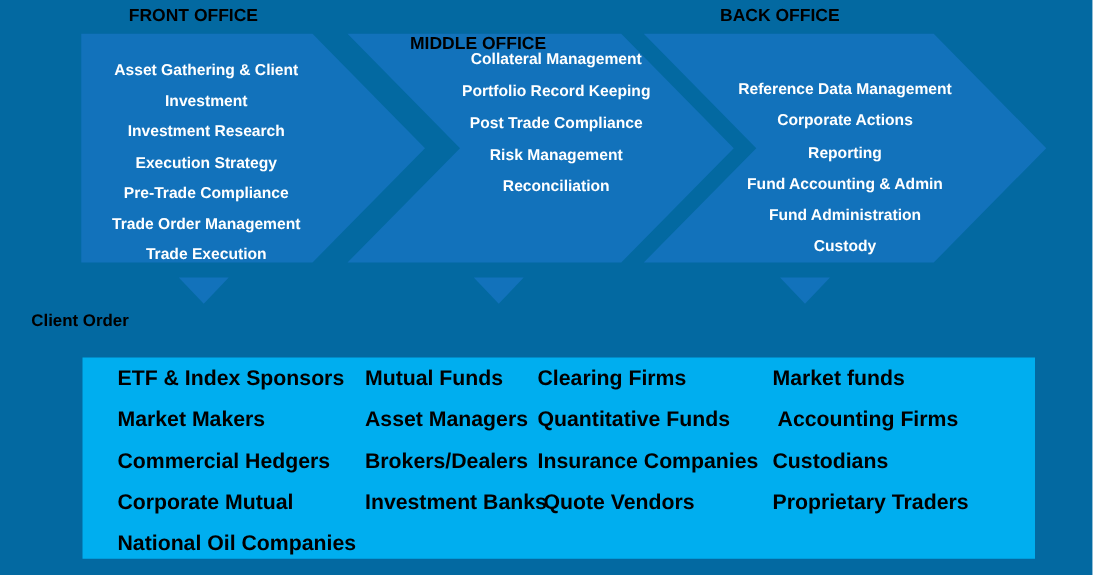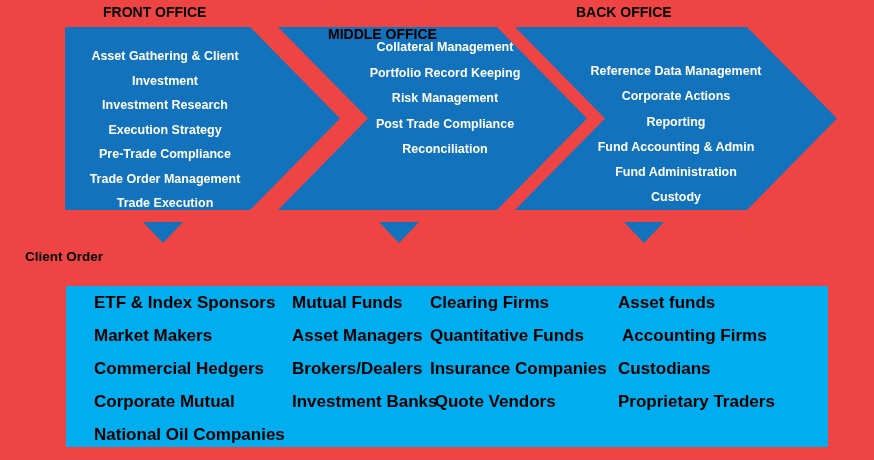--- a/index.html
+++ b/index.html
@@ -1,20 +1,20 @@
 <!DOCTYPE html>
 <html><head>
 <meta charset="utf-8">
 <style>
   html, body { margin: 0; padding: 0; background: #ffffff; }
   .stage {
     position: relative;
     width: 874px;
     height: 460px;
-    background: #ef4444;
+    background: #0369a1;
     font-family: "Liberation Sans", sans-serif;
     overflow: hidden;
   }
   .diagram-svg { position: absolute; left: 0; top: 0; }
   .office-header {
     position: absolute;
     top: 4px;
     font-size: 14px;
     font-weight: bold;
     color: #000000;
@@ -92,22 +92,22 @@
     <div>Investment Research</div>
     <div>Execution Strategy</div>
     <div>Pre-Trade Compliance</div>
     <div>Trade Order Management</div>
     <div>Trade Execution</div>
   </div>
 
   <div class="office-lines lines-middle">
     <div>Collateral Management</div>
     <div>Portfolio Record Keeping</div>
+    <div>Post Trade Compliance</div>
     <div>Risk Management</div>
-    <div>Post Trade Compliance</div>
     <div>Reconciliation</div>
   </div>
 
   <div class="office-lines lines-back">
     <div>Reference Data Management</div>
     <div>Corporate Actions</div>
     <div>Reporting</div>
     <div>Fund Accounting &amp; Admin</div>
     <div>Fund Administration</div>
     <div>Custody</div>
@@ -129,20 +129,20 @@
       <div>Brokers/Dealers</div>
       <div>Investment Banks</div>
     </div>
     <div class="client-col">
       <div>Clearing Firms</div>
       <div>Quantitative Funds</div>
       <div>Insurance Companies</div>
       <div> Quote Vendors</div>
     </div>
     <div class="client-col">
-      <div>Asset funds</div>
+      <div>Market funds</div>
       <div> Accounting Firms</div>
       <div>Custodians</div>
       <div>Proprietary Traders</div>
     </div>
   </div>
 
 </div>
 
 </body></html>

